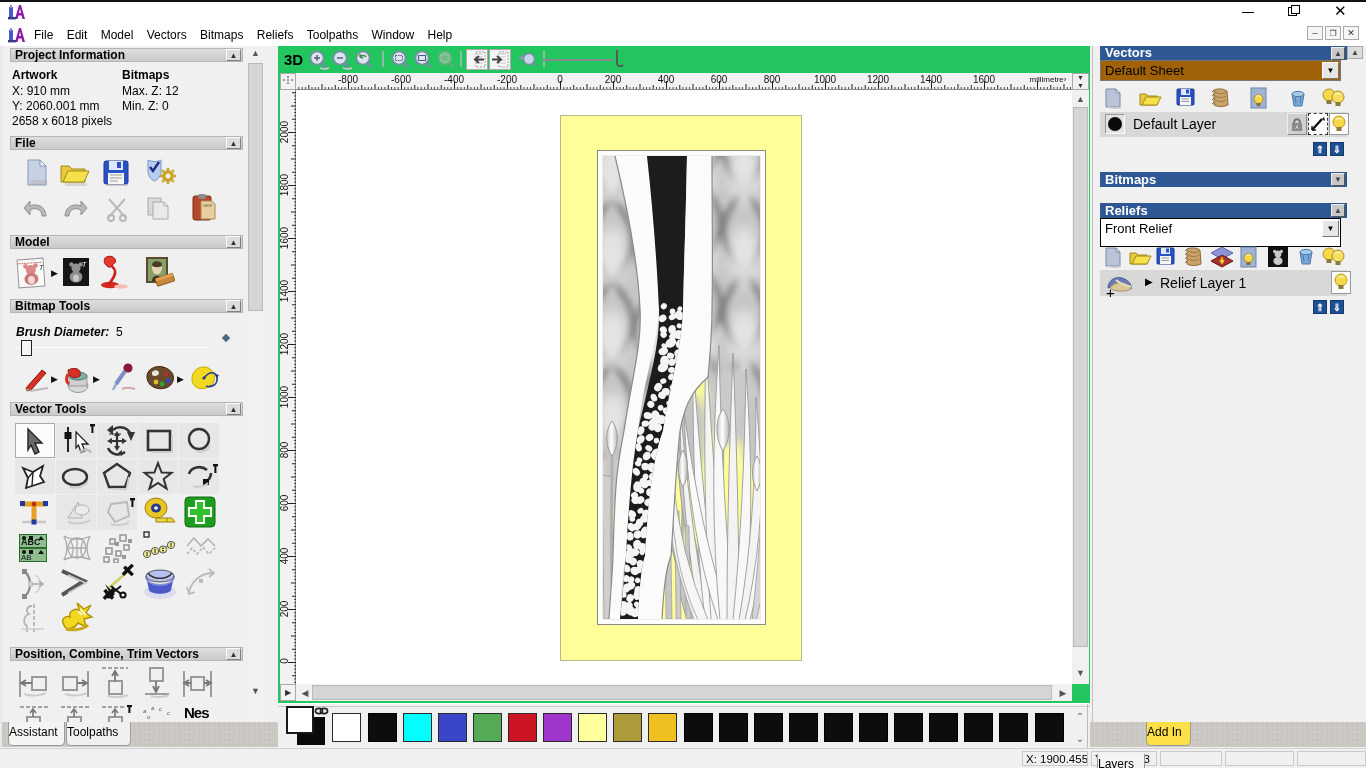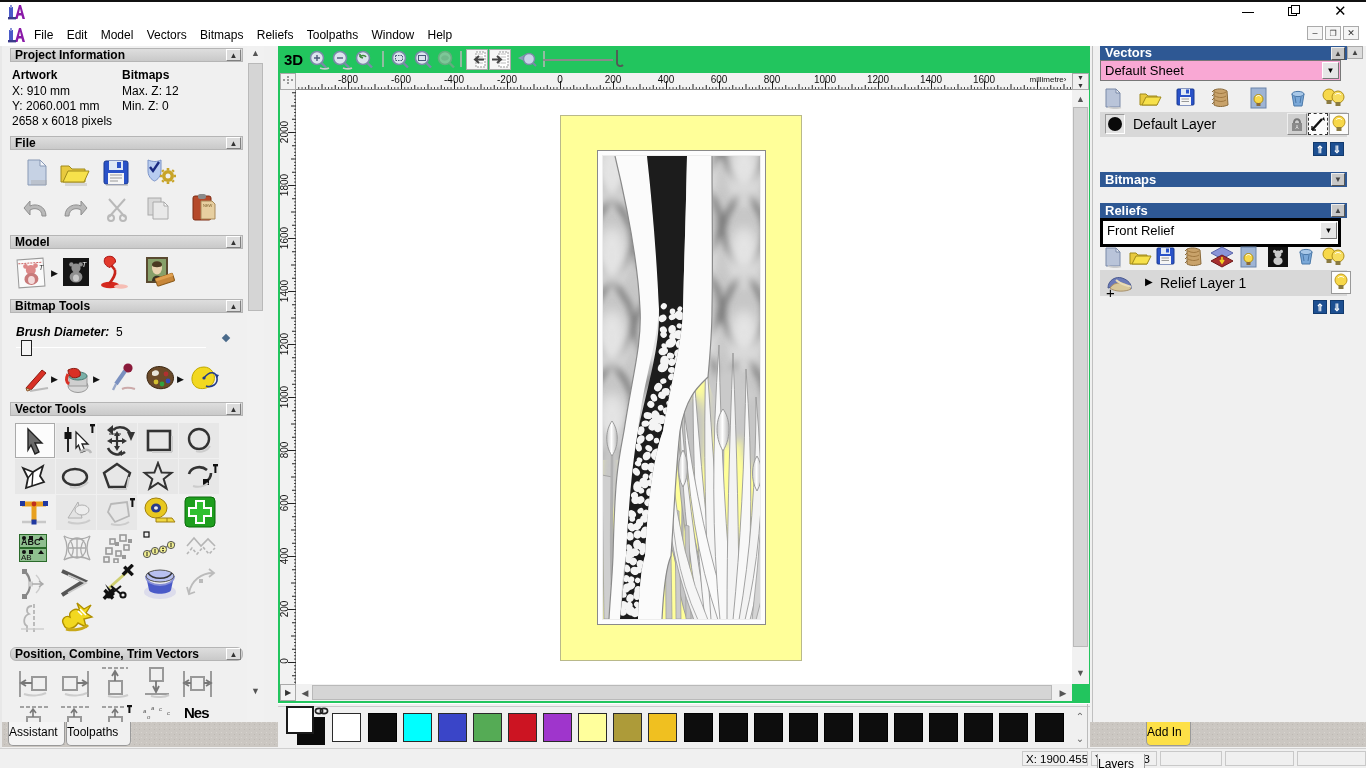--- a/index.html
+++ b/index.html
@@ -440,21 +440,21 @@
     <svg class="abs" style="left:16px;top:556px" width="30" height="34">
         <path d="M14 4 C8 4 8 10 11 12 C5 14 5 22 9 24 L9 30" fill="none" stroke="#b5b5b5" stroke-width="1.8"></path>
         <path d="M16 2 V32" stroke="#999" stroke-width="1.2" stroke-dasharray="4 2"></path>
         <path d="M3 27 H26" stroke="#ccc" stroke-width="1.4"></path>
       </svg>
     <svg class="abs" style="left:56px;top:553px" width="38" height="38">
         <path d="M6 26 C2 20 8 16 12 18 C10 12 18 8 22 12 L19 4 L26 10 L33 6 L28 14 L34 18 L26 20 L28 28 L20 24 C16 30 8 32 6 26 Z" fill="#f2d820" stroke="#b09000" stroke-width="1.4"></path>
         <path d="M8 30 C16 32 26 30 30 26" stroke="#c8a818" stroke-width="3" fill="none"></path>
         <path d="M20 12 L24 16 M22 10 L28 16" stroke="#fff" stroke-width="1.6"></path>
       </svg>
-    <div class="hdrL" style="top:601px;border-radius:6px;">Position, Combine, Trim Vectors<span class="hdrBtn">▲</span></div>
+    <div class="hdrL" style="top:601px;">Position, Combine, Trim Vectors<span class="hdrBtn">▲</span></div>
 
     <svg class="abs" style="left:14px;top:621px" width="36" height="34">
         <path d="M4 4 V30" stroke="#888" stroke-width="1.6"></path>
         <rect x="16" y="10" width="14" height="13" fill="none" stroke="#999" stroke-width="2"></rect>
         <path d="M16 16 H6 M10 13 L5 16 L10 19" fill="none" stroke="#777" stroke-width="1.8"></path>
         <path d="M8 27 C16 30 26 28 30 26" stroke="#ccc" stroke-width="2" fill="none"></path>
       </svg>
     <svg class="abs" style="left:55px;top:621px" width="36" height="34">
         <path d="M31 4 V30" stroke="#888" stroke-width="1.6"></path>
         <rect x="6" y="10" width="14" height="13" fill="none" stroke="#999" stroke-width="2"></rect>
@@ -967,21 +967,21 @@
       <div class="abs" style="left:721px;top:9px;width:29px;height:29px;background:#0d0d0d;border:1px solid #000;"></div>
       <div class="abs" style="left:757px;top:9px;width:29px;height:29px;background:#0d0d0d;border:1px solid #000;"></div>
     <div class="sbarr" style="left:794px;top:7px;width:16px;font-size:10px;color:#666;">⌃</div>
     <div class="sbarr" style="left:794px;top:29px;width:16px;font-size:10px;color:#666;">⌄</div>
     <div class="abs" style="left:809px;top:0;width:1px;height:45px;background:#bbb;"></div>
 </div>
 
   <div id="rightpanel" class="abs" style="left:1090px;top:46px;width:276px;height:722px;background:#f0f0f0;">
     <div class="abs" style="left:2px;top:0;width:1px;height:722px;background:#c0c0c0;"></div>
     <div class="abs" style="left:10px;top:0px;width:247px;height:14px;background:#2e5894;color:#fff;font-weight:bold;font-size:13px;line-height:14px;padding-left:5px;">Vectors<span class="hdrBBtn">▲</span></div>
-    <div class="abs" style="left:10px;top:14px;width:241px;height:21px;background:#f9a8d4;border:1px solid #777;font-size:13px;line-height:19px;padding-left:4px;">Default Sheet<span class="comboArr">▼</span></div>
+    <div class="abs" style="left:10px;top:14px;width:241px;height:21px;background:#a16207;border:1px solid #777;font-size:13px;line-height:19px;padding-left:4px;">Default Sheet<span class="comboArr">▼</span></div>
 
     <svg class="abs" style="left:13px;top:41px" width="22" height="22">
         <path d="M3 2 L13 2 L17 6 L17 20 L3 20 Z" fill="#b9c4d9" stroke="#7a8aa8"></path>
         <path d="M13 2 L13 6 L17 6 Z" fill="#eef2f8" stroke="#7a8aa8"></path>
         <path d="M5 20 C9 21.5 14 21.5 18 20.5" stroke="#ccc" stroke-width="1.6" fill="none"></path>
       </svg>
     <svg class="abs" style="left:49px;top:43px" width="24" height="19">
         <path d="M1 5 L1 16 L18 16 L18 7 L9 7 L7 5 Z" fill="#e8c93e" stroke="#a08a1a"></path>
         <path d="M3 16 L7 8 L22 8 L18 16 Z" fill="#f7e14b" stroke="#a08a1a"></path>
       </svg>
@@ -1037,21 +1037,21 @@
       <div class="abs" style="left:229px;top:1px;width:20px;height:22px;background:#fcfcfc;border:1px solid #999;"><svg width="18" height="20">
             <circle cx="9" cy="8" r="6" fill="#f7d84a" stroke="#c09a20"></circle>
             <rect x="6.5" y="13" width="5" height="4" fill="#8a7a40"></rect>
             <path d="M6 6 C7 4 11 4 12 6" stroke="#fff" fill="none"></path>
           </svg></div>
     </div>
     <div class="udbtn" style="left:223px;top:96px;">⇑</div>
     <div class="udbtn" style="left:240px;top:96px;">⇓</div>
     <div class="abs" style="left:10px;top:126px;width:247px;height:15px;background:#2e5894;color:#fff;font-weight:bold;font-size:13px;line-height:15px;padding-left:5px;">Bitmaps<span class="hdrBBtn">▼</span></div>
     <div class="abs" style="left:10px;top:157px;width:247px;height:15px;background:#2e5894;color:#fff;font-weight:bold;font-size:13px;line-height:15px;padding-left:5px;">Reliefs<span class="hdrBBtn">▲</span></div>
-    <div class="abs" style="left:10px;top:172px;width:241px;height:29px;background:#fff;border:3px solid #000000;font-size:13px;line-height:19px;padding-left:4px;">Front Relief<span class="comboArr">▼</span></div>
+    <div class="abs" style="left:10px;top:172px;width:241px;height:29px;background:#fff;border:1px solid #000000;font-size:13px;line-height:19px;padding-left:4px;">Front Relief<span class="comboArr">▼</span></div>
 
     <svg class="abs" style="left:13px;top:200px" width="22" height="22">
         <path d="M3 2 L13 2 L17 6 L17 20 L3 20 Z" fill="#b9c4d9" stroke="#7a8aa8"></path>
         <path d="M13 2 L13 6 L17 6 Z" fill="#eef2f8" stroke="#7a8aa8"></path>
         <path d="M5 20 C9 21.5 14 21.5 18 20.5" stroke="#ccc" stroke-width="1.6" fill="none"></path>
       </svg>
     <svg class="abs" style="left:39px;top:202px" width="24" height="19">
         <path d="M1 5 L1 16 L18 16 L18 7 L9 7 L7 5 Z" fill="#e8c93e" stroke="#a08a1a"></path>
         <path d="M3 16 L7 8 L22 8 L18 16 Z" fill="#f7e14b" stroke="#a08a1a"></path>
       </svg>

